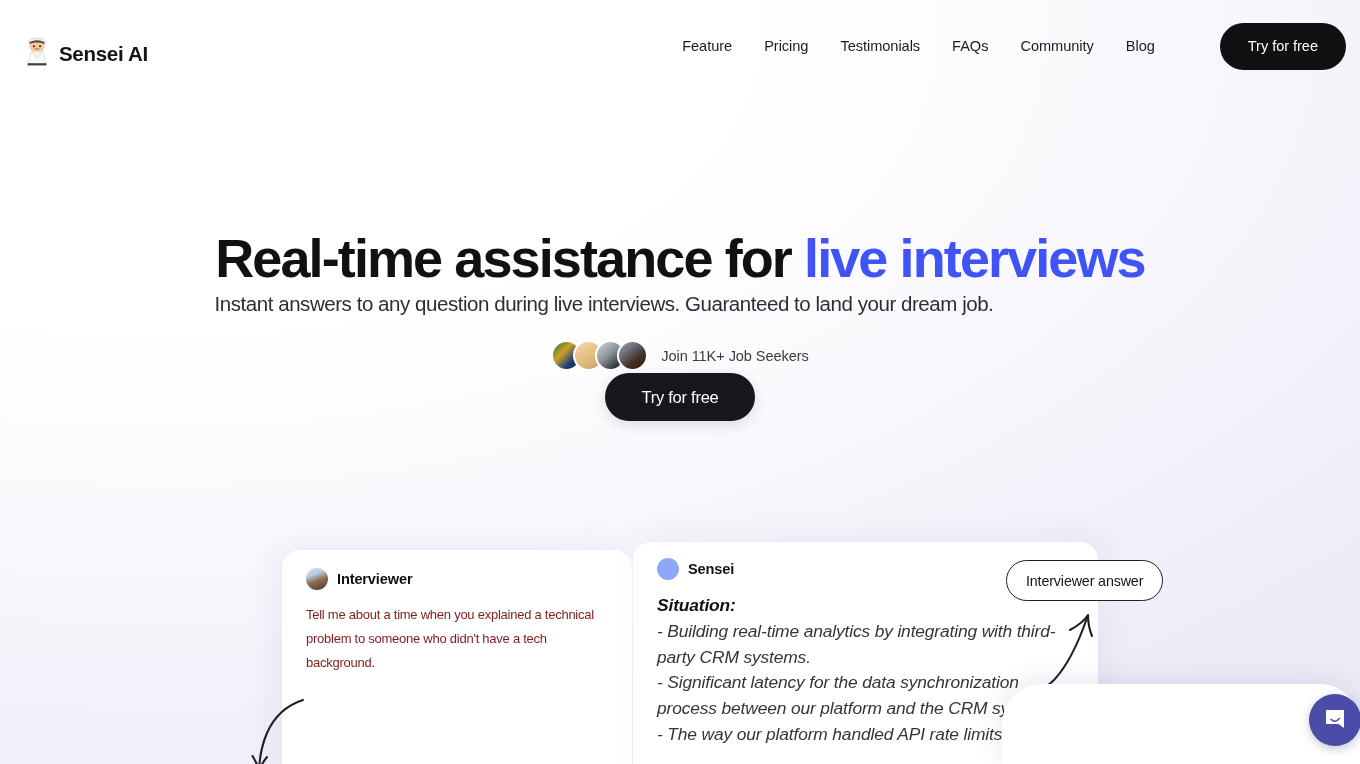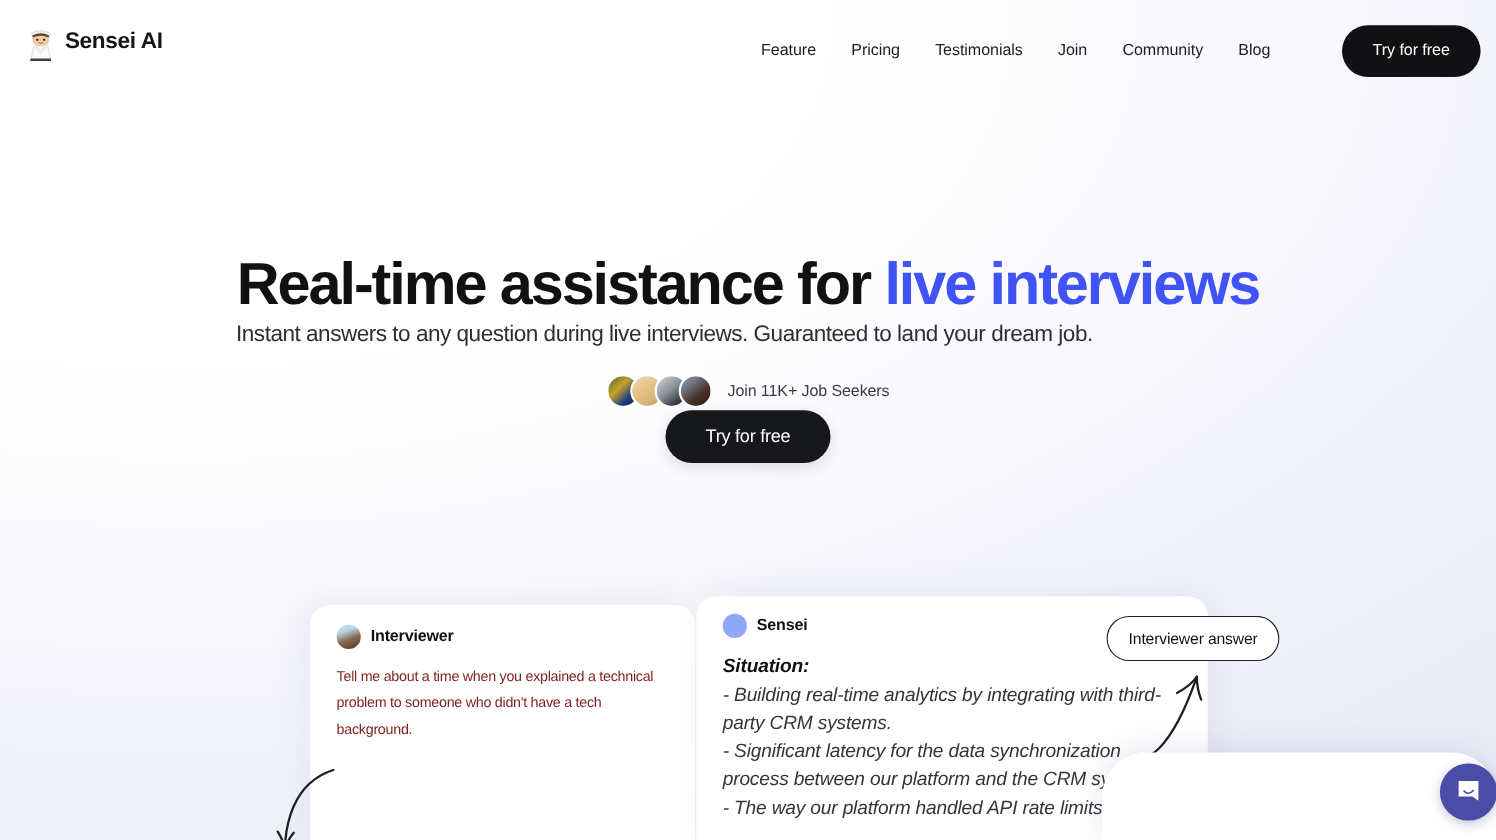--- a/index.html
+++ b/index.html
@@ -34,21 +34,21 @@
     width: 1360px;
     height: 92px;
     display: flex;
     align-items: center;
     padding: 0 14px 0 24px;
     z-index: 30;
   }
 
   .brand {
     display: flex;
-    align-items: flex-start;
+    align-items: flex-end;
     gap: 9px;
     height: 40px;
     cursor: pointer;
   }
 
   .brand-icon {
     width: 26px; height: 30px;
     position: relative;
     flex: none;
     display: block;
@@ -353,21 +353,21 @@
           <path d="M3.6 27.2 L22.4 27.2 L22.4 29.4 L3.6 29.4 Z" fill="#3f3f46"></path>
         </svg>
       </span>
       <span class="brand-name">Sensei AI</span>
     </div>
 
     <nav class="nav-links">
       <a class="nav-link">Feature</a>
       <a class="nav-link">Pricing</a>
       <a class="nav-link">Testimonials</a>
-      <a class="nav-link">Join</a>
+      <a class="nav-link">FAQs</a>
       <a class="nav-link">Community</a>
       <a class="nav-link">Blog</a>
       <button class="nav-cta">Try for free</button>
     </nav>
   </div>
 
   <div class="hero">
 
     <h1 class="headline"><span>Real-time assistance for </span><span class="accent">live interviews</span></h1>
 

